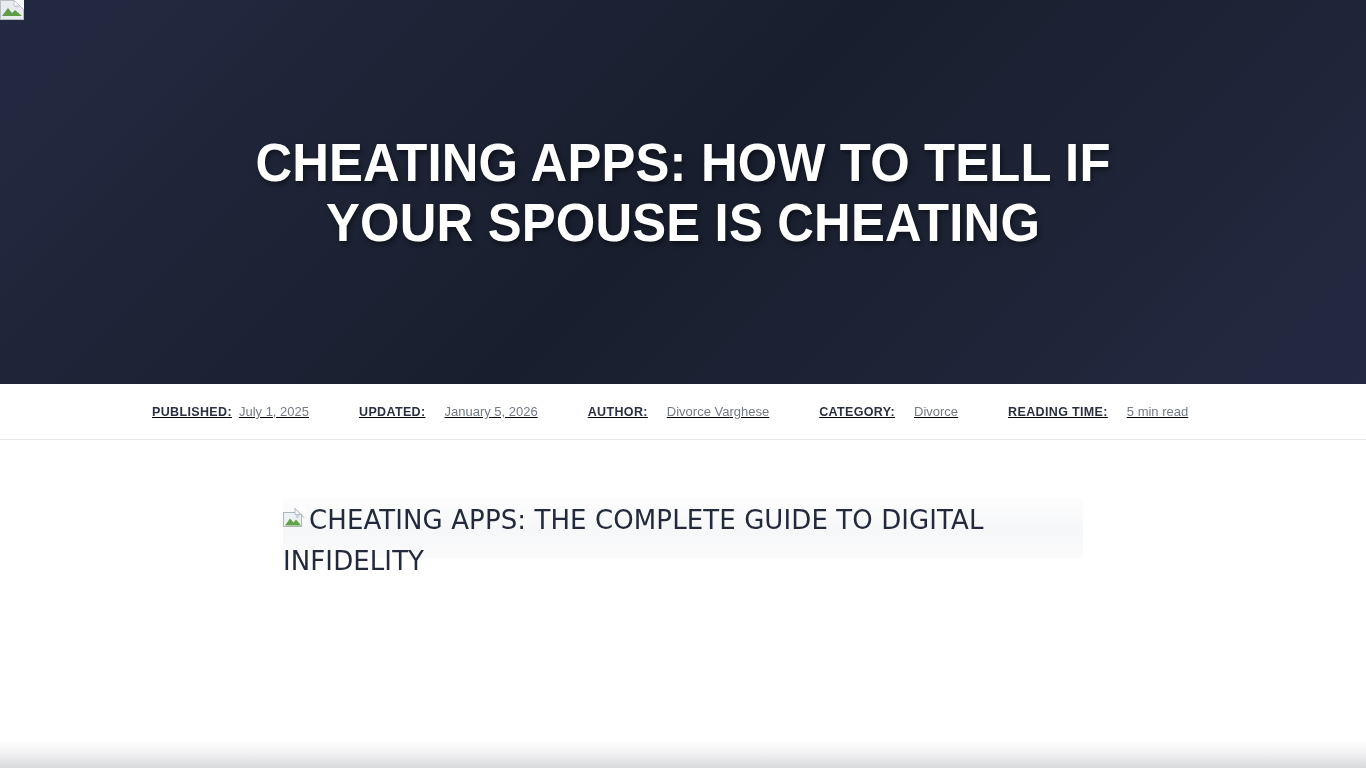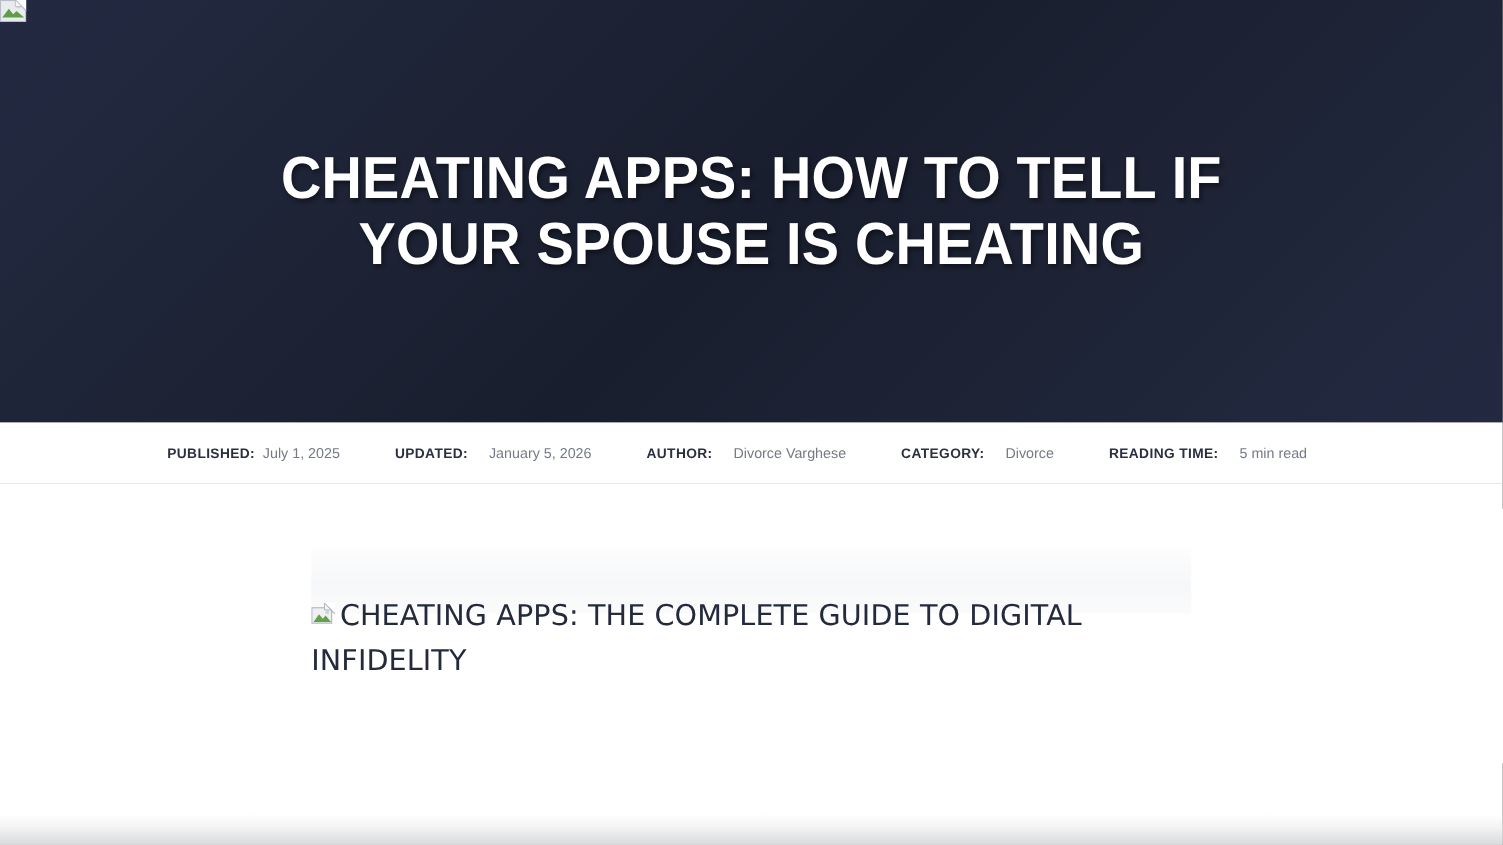--- a/index.html
+++ b/index.html
@@ -66,20 +66,21 @@
     align-items:center;
   }
   .meta-inner {
     width:1366px;
     padding-left:152px;
     padding-right:140px;
     display:flex;
     align-items:center;
     justify-content:flex-start;
     gap:0;
+    text-decoration:underline;
   }
   .meta-item {
     display:flex;
     align-items:baseline;
     white-space:nowrap;
     font-size:13px;
   }
   .meta-item + .meta-item { margin-left:50px;gap:12px; }
   .meta-label {
     font-weight:700;
@@ -125,21 +126,20 @@
   .broken-alt {
     position:relative;
     display:block;
     font-family:"DejaVu Sans", sans-serif;
     font-size:26px;
     line-height:1.56;
     font-weight:400;
     color:#232a3c;
     letter-spacing:0.1px;
     text-indent:26px;
-    margin-top:40px;
   }
   .broken-icon {
     position:absolute;
     left:0; top:8px;
     width:22px; height:22px;
     display:block;
   }
 
   
   .bottom-band {

